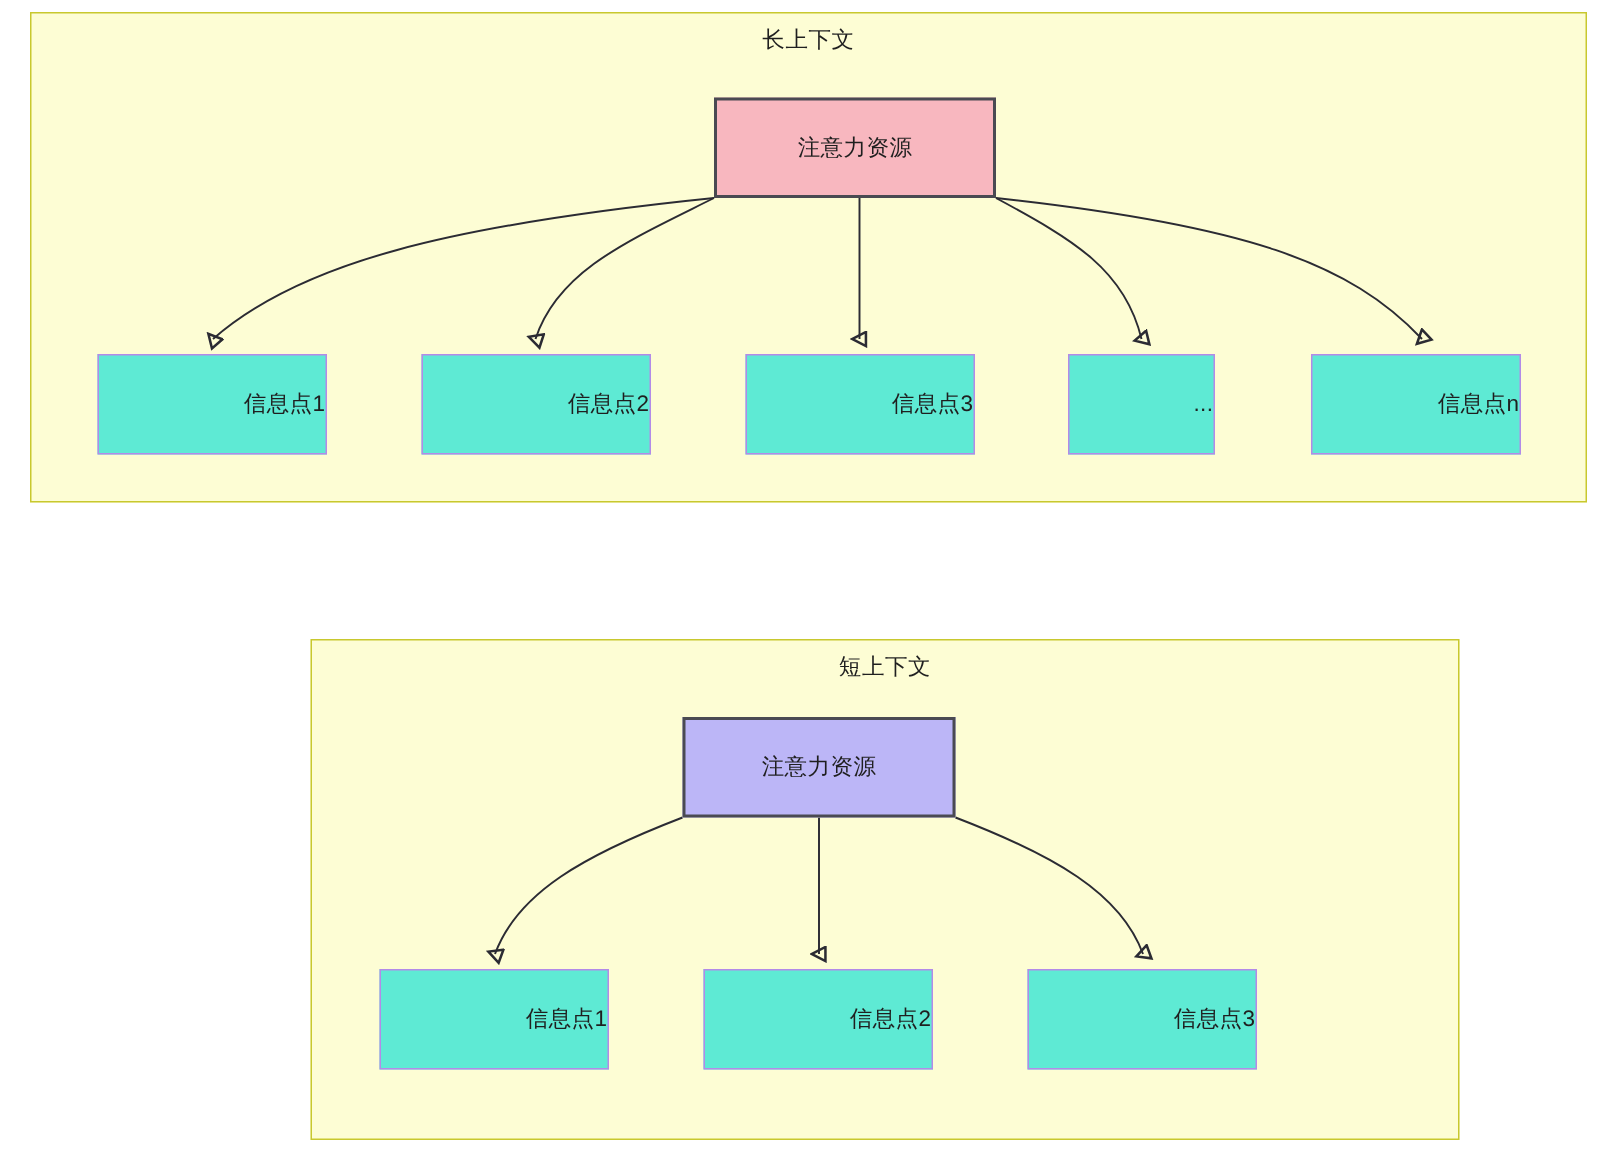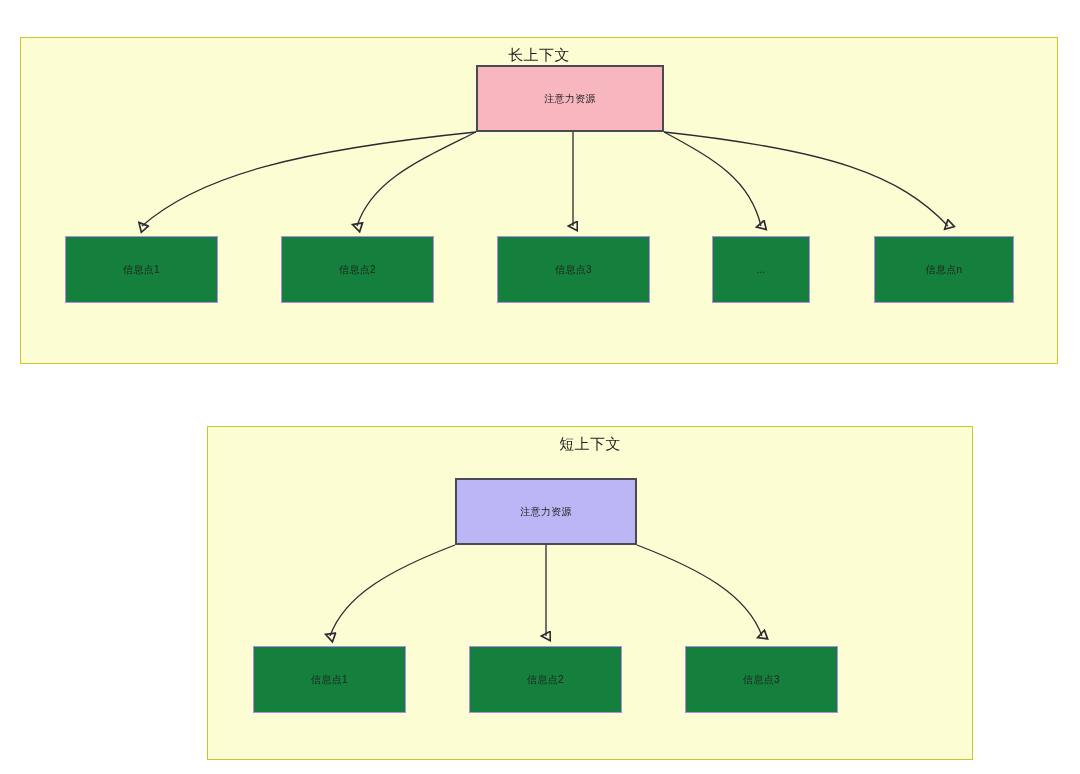--- a/index.html
+++ b/index.html
@@ -22,21 +22,21 @@
     height: 774px;
   }
   .group-box {
     position: absolute;
     background: #fdfdd4;
     border: 1.4px solid #c8c82e;
     box-sizing: border-box;
   }
   #group-long {
     left: 20px;
-    top: 37px;
+    top: 8px;
     width: 1038px;
     height: 327px;
   }
   #group-short {
     left: 207px;
     top: 426px;
     width: 766px;
     height: 334px;
   }
   .group-title {
@@ -48,33 +48,34 @@
     font-size: 15px;
     color: #1f1f1f;
     letter-spacing: 0.4px;
   }
   .node {
     position: absolute;
     box-sizing: border-box;
     display: flex;
     align-items: center;
     justify-content: center;
-    font-size: 10px;
+    font-size: 15px;
     color: #1f1f1f;
     letter-spacing: 0.3px;
     line-height: 1.2;
   }
   .node-root {
     border: 2.4px solid #4a4a52;
   }
   .node-root.pink { background: #f8b7bf; }
   .node-root.blue { background: #bcb6f7; }
   .node-leaf {
-    background: #15803d;
+    background: #5eead4;
     border: 1.6px solid #b38ae8;
+    justify-content: flex-end;
   }
   svg.edges {
     position: absolute;
     left: 0; top: 0;
     width: 1080px;
     height: 774px;
     pointer-events: none;
     overflow: visible;
   }
   svg.edges path {

